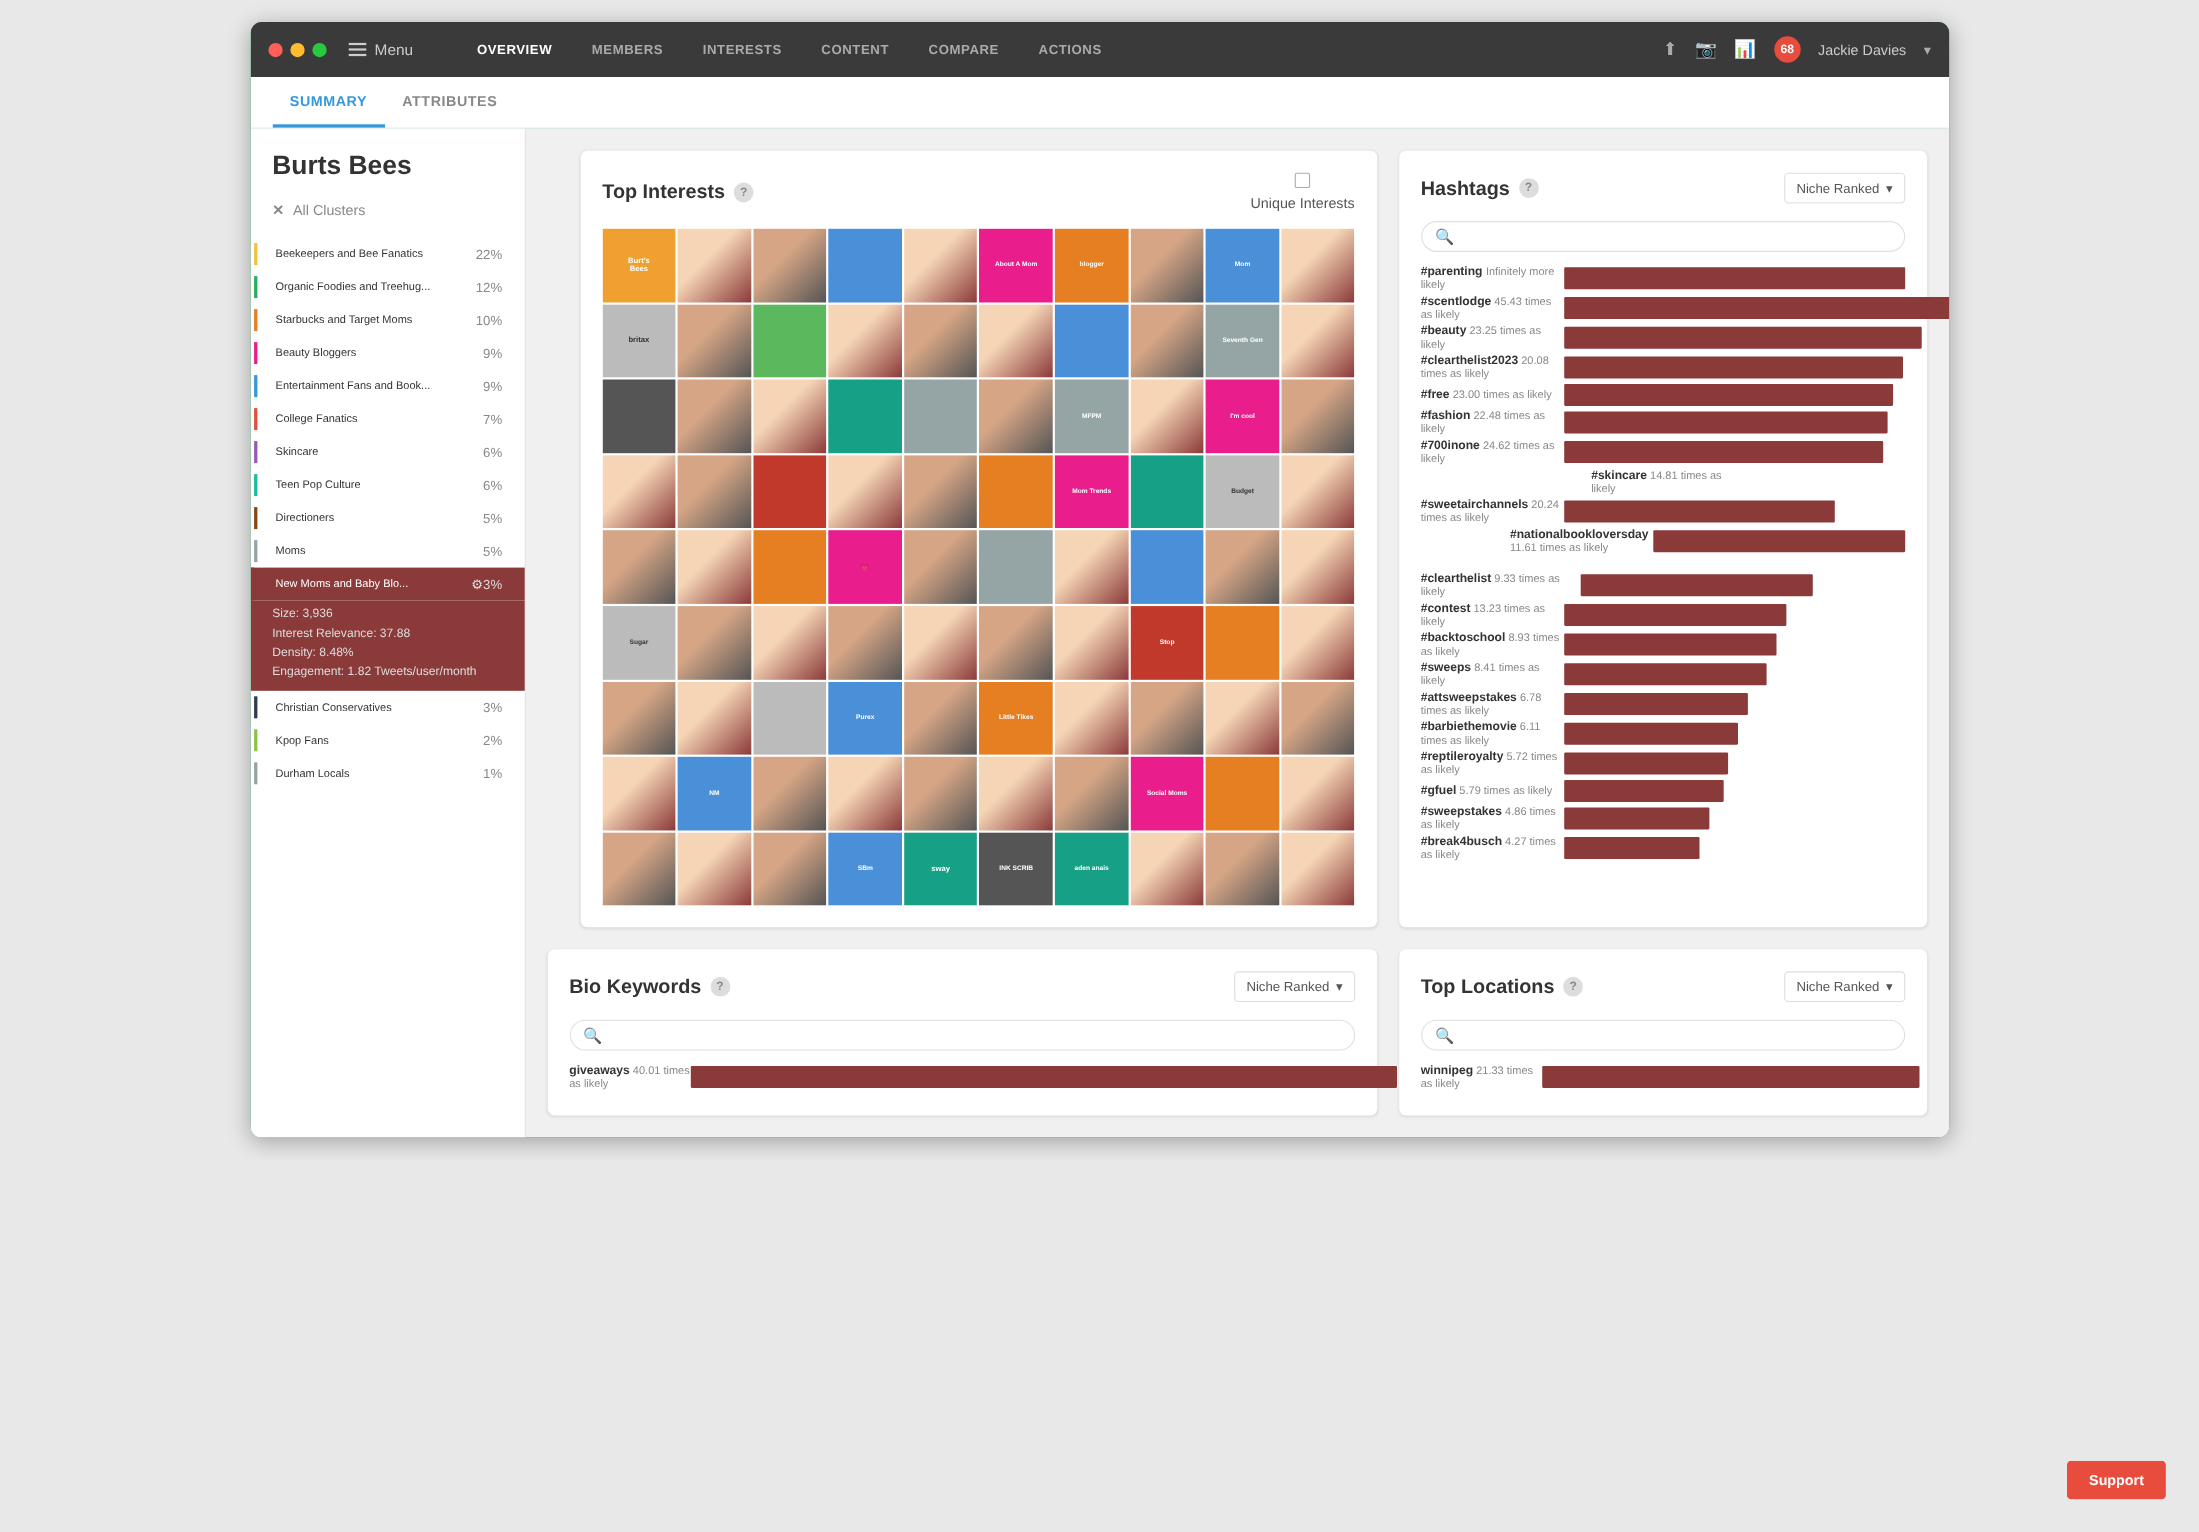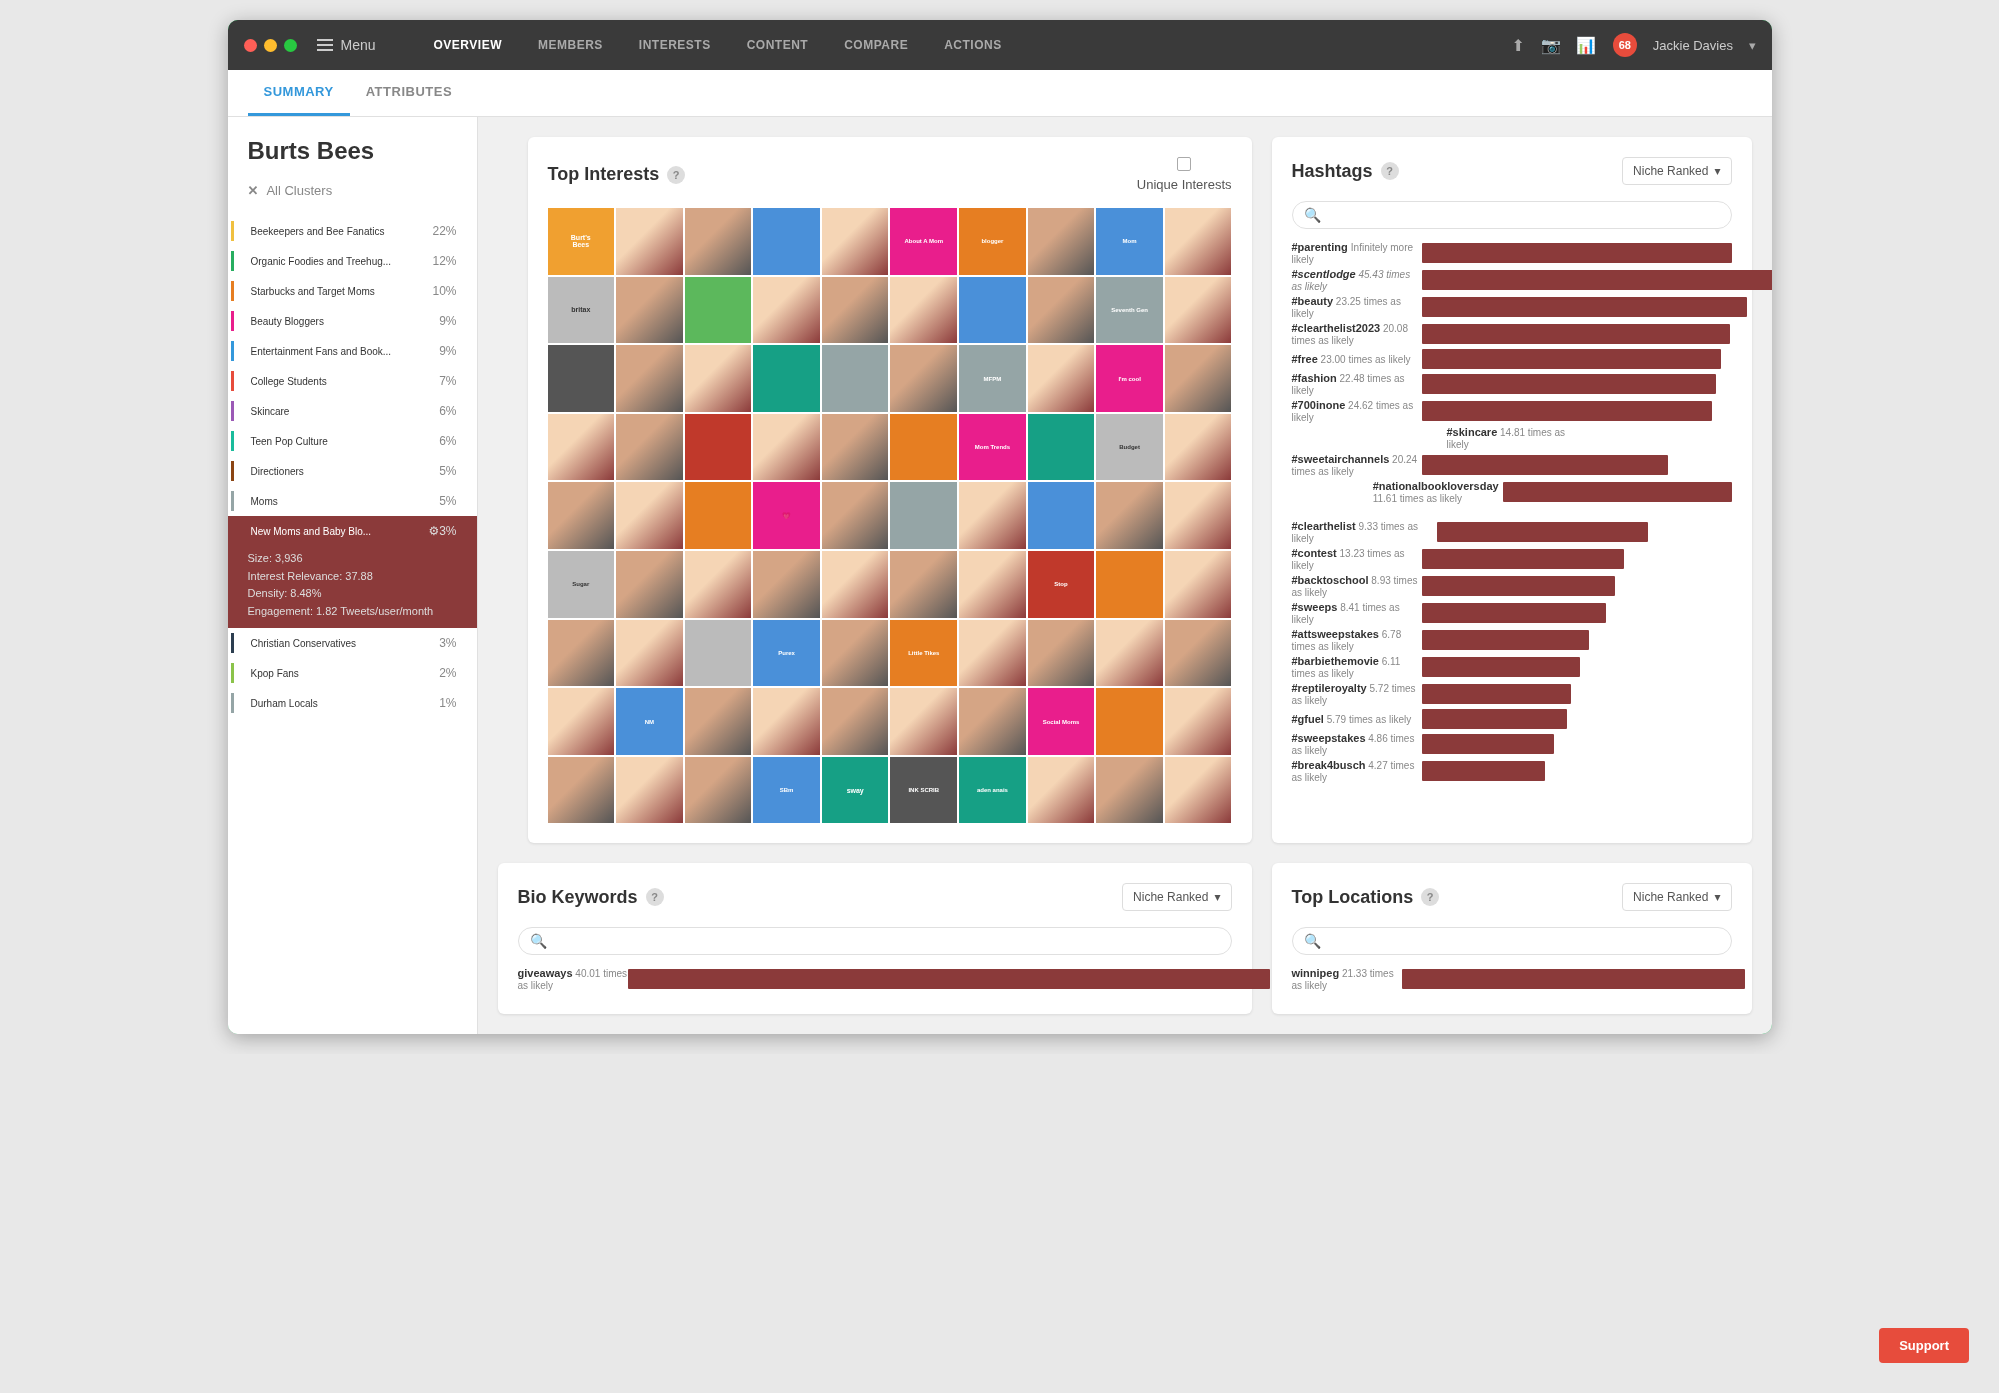--- a/index.html
+++ b/index.html
@@ -183,21 +183,21 @@
           <span class="cluster-name">Beauty Bloggers</span>
           <span class="cluster-pct">9%</span>
         </div>
         <div class="cluster-item">
           <div class="cluster-color color-lightblue"></div>
           <span class="cluster-name">Entertainment Fans and Book...</span>
           <span class="cluster-pct">9%</span>
         </div>
         <div class="cluster-item">
           <div class="cluster-color color-red"></div>
-          <span class="cluster-name">College Students</span>
+          <span class="cluster-name">College Fanatics</span>
           <span class="cluster-pct">7%</span>
         </div>
         <div class="cluster-item">
           <div class="cluster-color color-purple"></div>
           <span class="cluster-name">Skincare</span>
           <span class="cluster-pct">6%</span>
         </div>
         <div class="cluster-item">
           <div class="cluster-color color-teal"></div>
           <span class="cluster-name">Teen Pop Culture</span>
@@ -420,21 +420,21 @@
 
           <div>
             <div class="bar-row">
               <div style="width:130px;font-size:11px;font-weight:600;color:#333;flex-shrink:0;">
                 <span>#parenting</span>
                 <span style="font-size:10px;color:#888;font-weight:normal;"> Infinitely more likely</span>
               </div>
               <div style="flex:1;height:20px;background:#8b3a3a;border-radius:1px;"></div>
             </div>
             <div class="bar-row" style="margin-top:2px;">
-              <div style="width:130px;font-size:11px;font-weight:600;color:#333;flex-shrink:0;font-style:italic;"><span>#scentlodge</span><span style="font-size:10px;color:#888;font-weight:normal;"> 45.43 times as likely</span></div>
+              <div style="width:130px;font-size:11px;font-weight:600;color:#333;flex-shrink:0;"><span>#scentlodge</span><span style="font-size:10px;color:#888;font-weight:normal;"> 45.43 times as likely</span></div>
               <div style="flex:0 0 82%;height:20px;background:#8b3a3a;border-radius:1px;"></div>
             </div>
             <div class="bar-row" style="margin-top:2px;">
               <div style="width:130px;font-size:11px;font-weight:600;color:#333;flex-shrink:0;"><span>#beauty</span><span style="font-size:10px;color:#888;font-weight:normal;"> 23.25 times as likely</span></div>
               <div style="flex:0 0 74%;height:20px;background:#8b3a3a;border-radius:1px;"></div>
             </div>
             <div class="bar-row" style="margin-top:2px;">
               <div style="width:130px;font-size:11px;font-weight:600;color:#333;flex-shrink:0;"><span>#clearthelist2023</span><span style="font-size:10px;color:#888;font-weight:normal;"> 20.08 times as likely</span></div>
               <div style="flex:0 0 70%;height:20px;background:#8b3a3a;border-radius:1px;"></div>
             </div>

